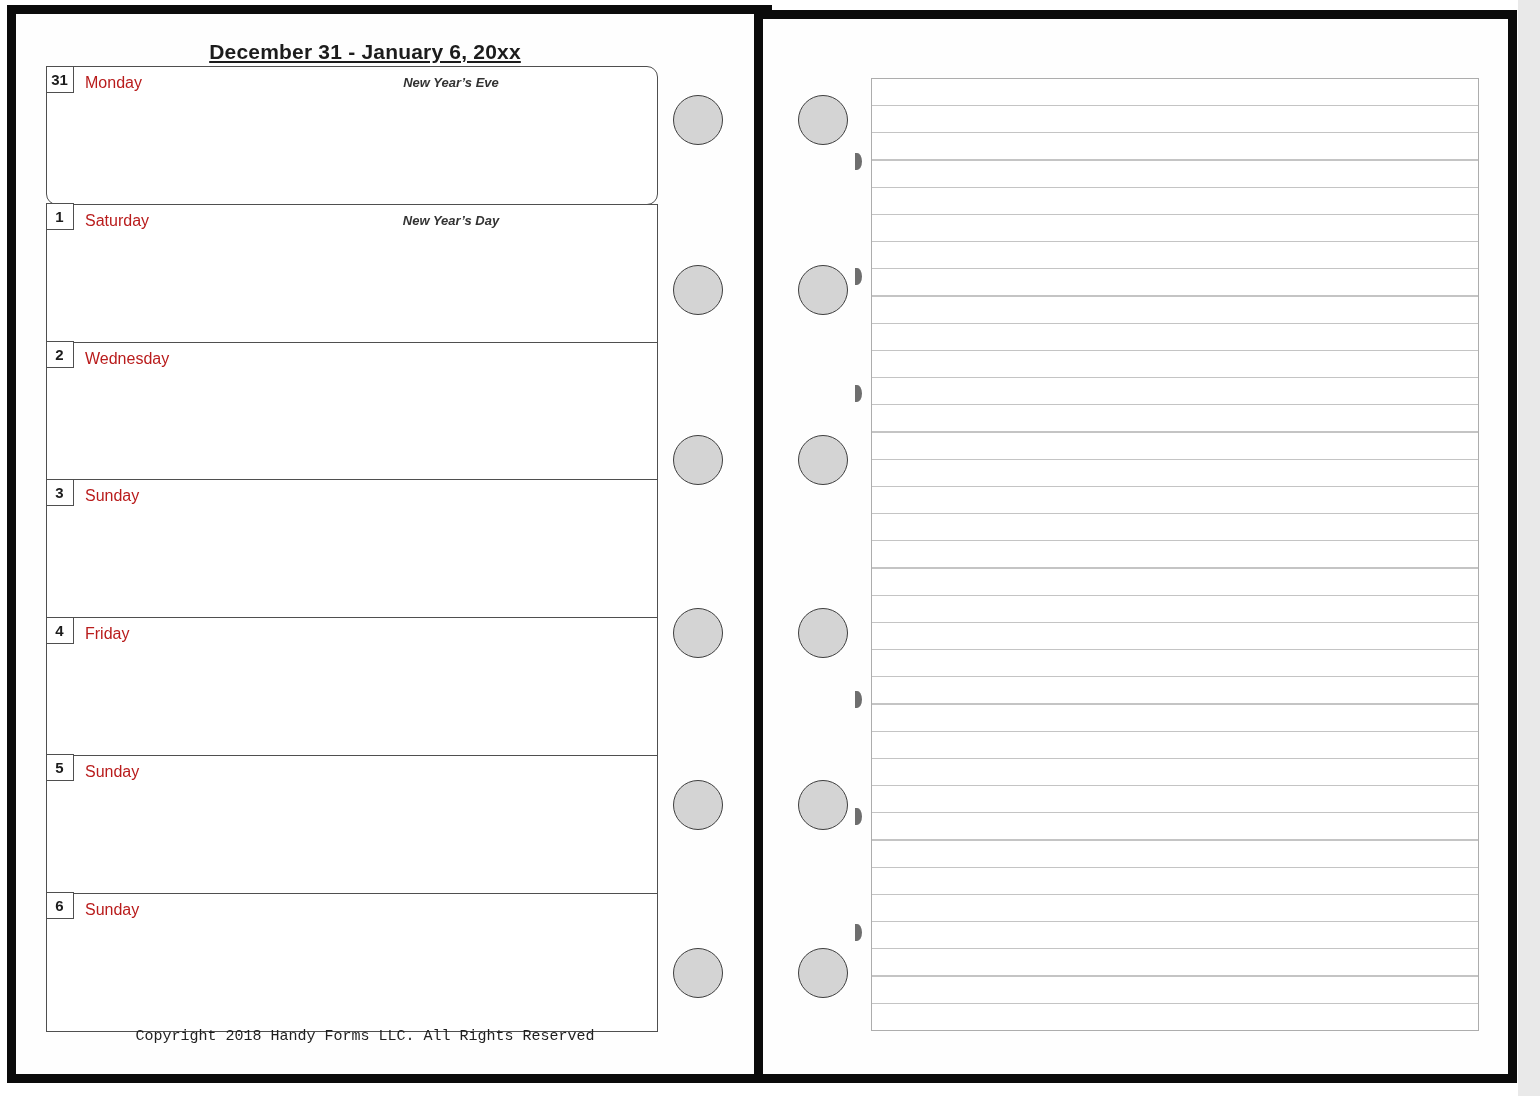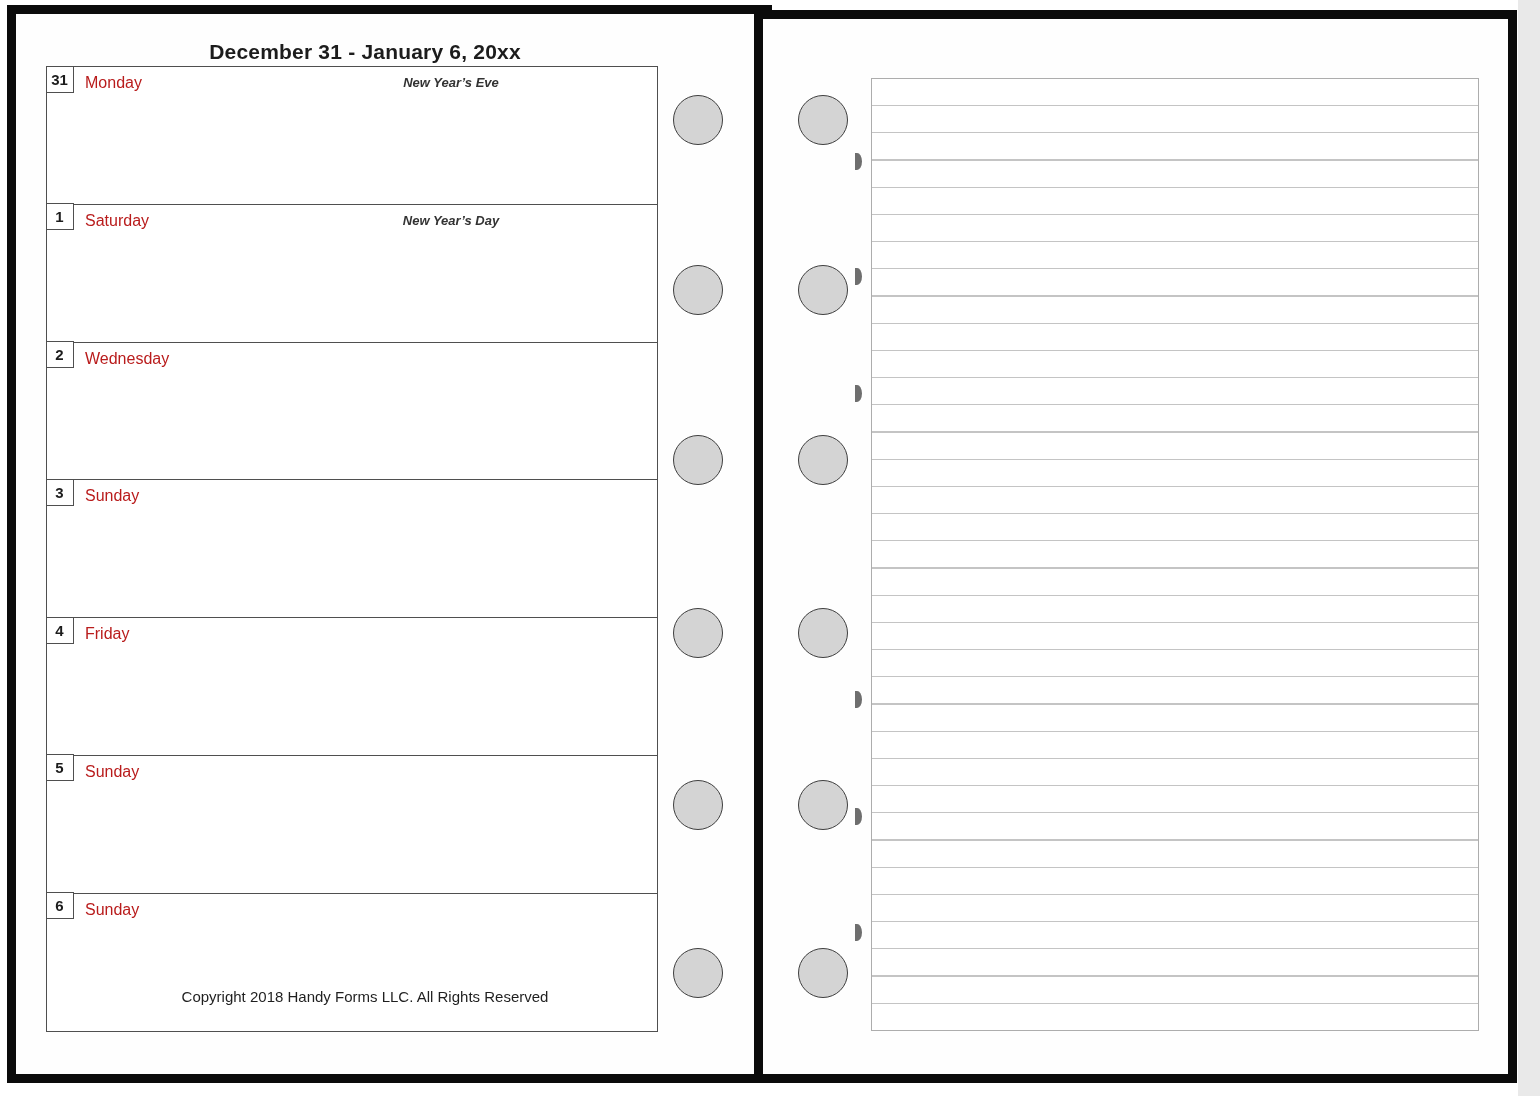--- a/index.html
+++ b/index.html
@@ -9,40 +9,40 @@
   }
   
   .page-frame{position:absolute;border:9px solid #0b0b0b;background:#fefefe;box-sizing:border-box;}
   #left-frame{left:7px;top:5px;width:765px;height:1078px;}
   #right-frame{left:754px;top:10px;width:763px;height:1073px;}
   #edge-strip{position:absolute;left:1518px;top:0;width:22px;height:1096px;background:#e9e9e9;}
 
   
   #week-title{
     position:absolute;left:46px;top:40px;width:612px;text-align:center;
-    font-size:21px;font-weight:bold;letter-spacing:0.2px;transform:translateX(13px);
+    font-size:21px;font-weight:bold;letter-spacing:0.2px;transform:translateX(13px);text-decoration:underline;
   }
   #week-grid{position:absolute;left:46px;top:66px;width:612px;height:966px;display:flex;flex-direction:column;}
   .day-row{
     position:relative;flex:1 1 0;background:#fff;border:1.5px solid #4f4f4f;box-sizing:border-box;
     margin-top:-1.5px;
   }
-  .day-row:first-child{margin-top:0;}
+  .day-row:first-child{margin-top:0;border-radius:11px;}
   .day-num{
     position:absolute;left:-1.5px;top:-1.5px;width:28px;height:27px;border:1.5px solid #4f4f4f;
     background:#fff;box-sizing:border-box;display:flex;align-items:center;justify-content:center;
     font-size:15px;font-weight:bold;
   }
   .day-name{position:absolute;left:38px;top:7px;font-size:16px;color:#b91c1c;}
   .day-holiday{
     position:absolute;left:62.3%;top:8px;transform:translateX(-50%);
     font-size:13px;font-style:italic;font-weight:600;color:#333;white-space:nowrap;margin-left:24px;
   }
   .copyright{position:absolute;font-size:15px;color:#1f1f1f;text-align:center;}
-  #copyright-left{left:46px;top:988px;width:612px;transform:translateX(13px);}
+  #copyright-left{left:46px;top:1028px;width:612px;transform:translateX(13px);font-family:Liberation Mono, monospace;}
   #copyright-right{left:871px;top:1038px;width:608px;}
 
   
   #notes-title{
     position:absolute;left:871px;top:50px;width:608px;text-align:center;
     font-size:19px;font-style:italic;color:#2a2a2a;letter-spacing:0.2px;
   }
   #notes-box{
     position:absolute;left:871px;top:78px;width:608px;height:953px;background:#fff;
     border:1px solid #adadad;box-sizing:border-box;

